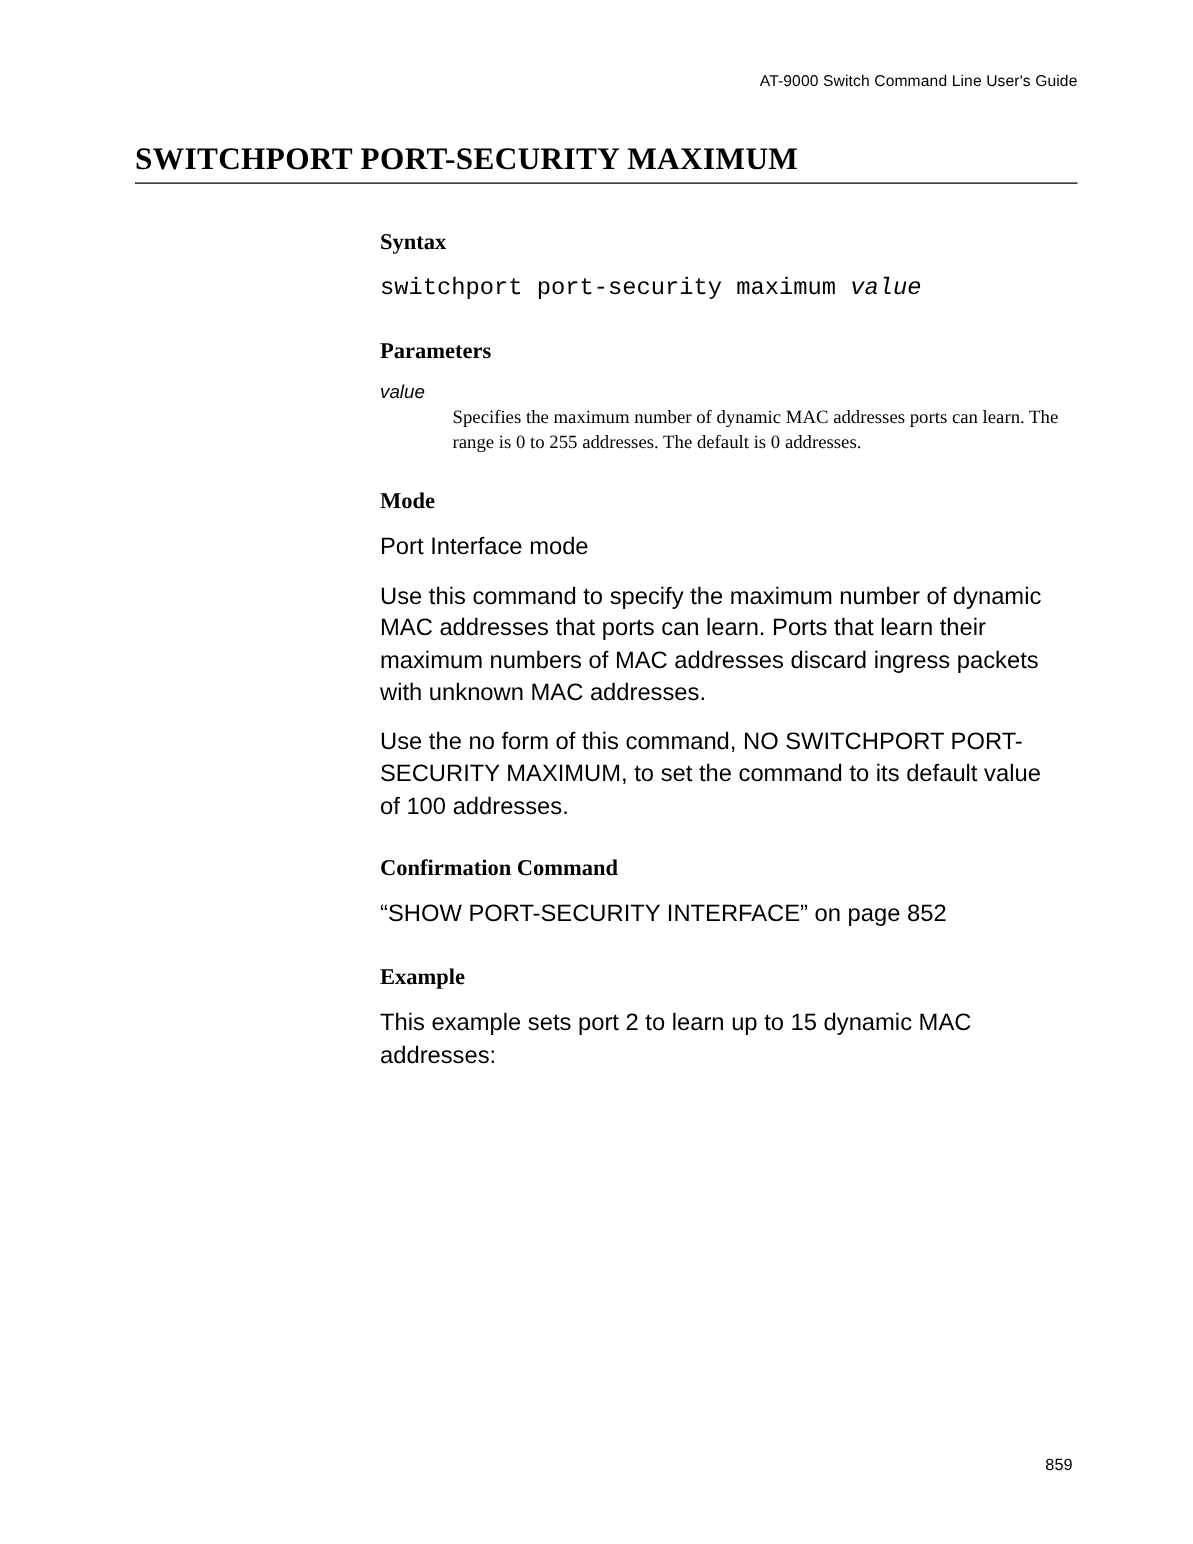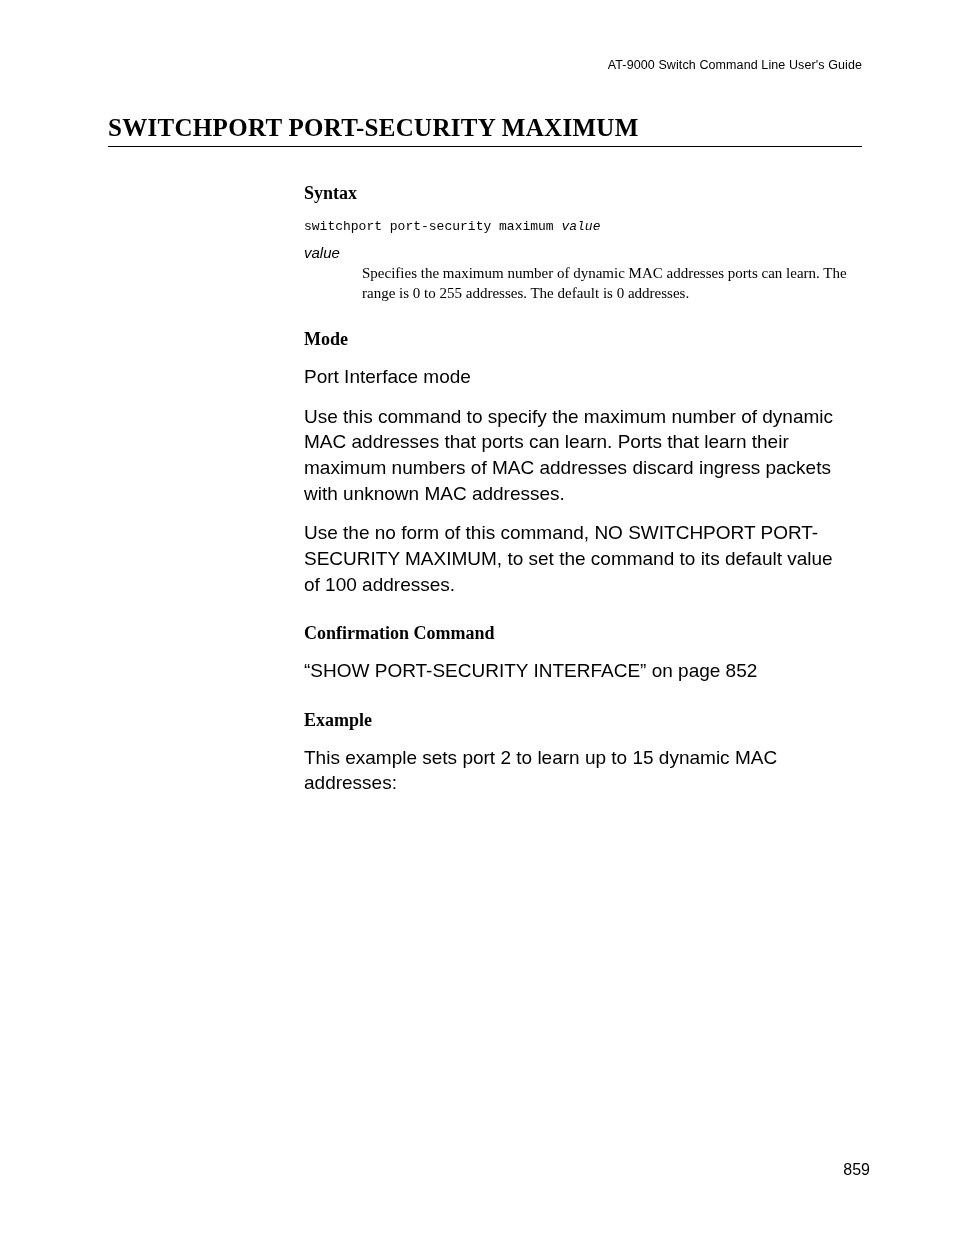--- a/index.html
+++ b/index.html
@@ -50,21 +50,21 @@
   }
   .sec-head.first { margin-top: 1px; font-family: Liberation Serif, serif; }
   .body-text {
     font-family: Arial, Helvetica, sans-serif;
     font-size: 19px;
     line-height: 1.35;
     margin: 0 0 14px 0;
   }
   .mono {
     font-family: "Courier New", Courier, monospace;
-    font-size: 13px;
+    font-size: 19px;
     line-height: 1.35;
     margin: 0 0 8px 0;
     white-space: pre;
   }
   .mono .arg {
     font-style: italic;
   }
   .param-term {
     font-family: Arial, Helvetica, sans-serif;
     font-style: italic;
@@ -73,39 +73,40 @@
   }
   .param-desc {
     font-family: Liberation Serif, serif;
     font-size: 15px;
     line-height: 1.35;
     margin: 2px 0 0 58px;
   }
   .page-number {
     position: absolute;
     bottom: 56px;
-    right: 84px;
-    font-size: 16px;
+    right: 96px;
+    font-size: 13px;
     font-family: Arial, Helvetica, sans-serif;
   }
 </style>
 </head>
 <body>
 
 <div class="page">
 
   <div class="running-head">AT-9000 Switch Command Line User's Guide</div>
 
   <div class="page-title">SWITCHPORT PORT-SECURITY MAXIMUM</div>
 
   <div class="content">
 
     <div class="sec-head first">Syntax</div>
     <p class="mono"><span>switchport port-security maximum </span><span class="arg">value</span></p>
 
+    <div class="sec-head">Parameters</div>
     <p class="param-term">value</p>
     <p class="param-desc">Specifies the maximum number of dynamic MAC addresses ports can learn. The range is 0 to 255 addresses. The default is 0 addresses.</p>
 
     <div class="sec-head">Mode</div>
     <p class="body-text">Port Interface mode</p>
 
     <p class="body-text">Use this command to specify the maximum number of dynamic MAC addresses that ports can learn. Ports that learn their maximum numbers of MAC addresses discard ingress packets with unknown MAC addresses.</p>
     <p class="body-text">Use the no form of this command, NO SWITCHPORT PORT-SECURITY MAXIMUM, to set the command to its default value of 100 addresses.</p>
 
     <div class="sec-head">Confirmation Command</div>

